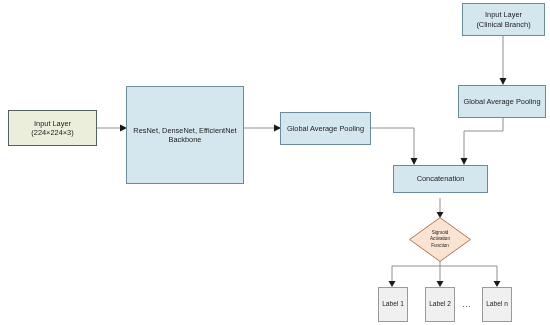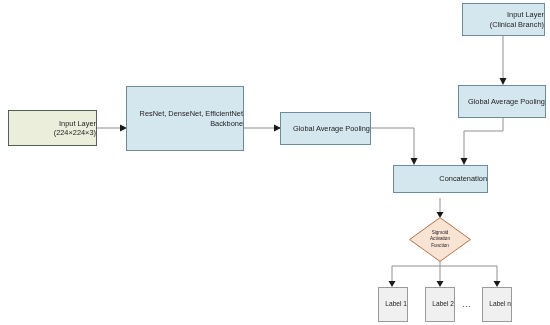--- a/index.html
+++ b/index.html
@@ -14,21 +14,21 @@
     background: #ffffff;
     font-family: "Liberation Sans", sans-serif;
     overflow: hidden;
   }
   .node {
     position: absolute;
     box-sizing: border-box;
     display: flex;
     align-items: center;
     justify-content: center;
-    text-align: right;
+    text-align: center;
     line-height: 1.25;
     color: #1c1c1c;
   }
   .node-text {
     display: block;
     width: 100%;
     white-space: pre-line;
   }
   .n-input {
     background: #eaeedb;
@@ -124,21 +124,21 @@
     <polygon class="head" points="436.5,281 443.5,281 440,287"></polygon>
     <line x1="497" y1="266" x2="497" y2="281"></line>
     <polygon class="head" points="493.5,281 500.5,281 497,287"></polygon>
   </svg>
 
   <div class="node n-input" style="left:8px; top:110px; width:89px; height:36px;">
     <span class="node-text">Input Layer
 (224×224×3)</span>
   </div>
 
-  <div class="node n-blue" style="left:126px; top:86px; width:118px; height:65px;">
+  <div class="node n-blue" style="left:126px; top:86px; width:118px; height:98px;">
     <span class="node-text">ResNet, DenseNet, EfficientNet
 Backbone</span>
   </div>
 
   <div class="node n-blue" style="left:280px; top:112px; width:91px; height:33px;">
     <span class="node-text">Global Average Pooling</span>
   </div>
 
   <div class="node n-blue" style="left:462px; top:3px; width:83px; height:33px;">
     <span class="node-text">Input Layer

